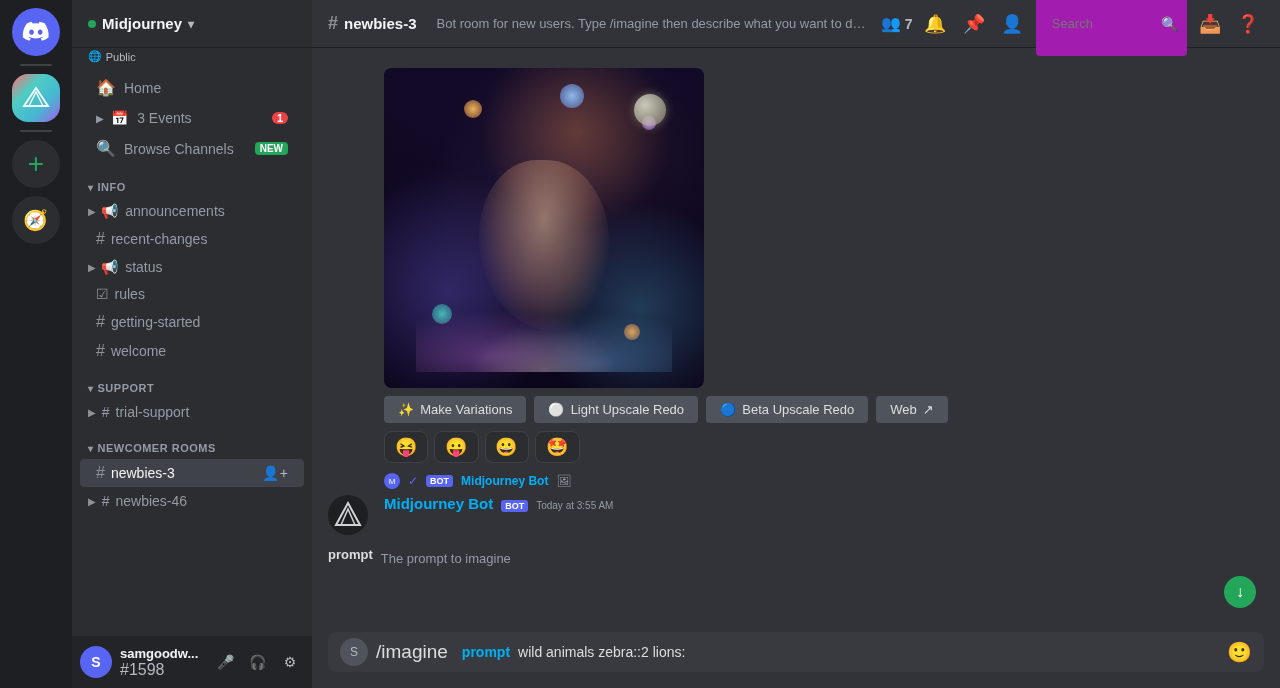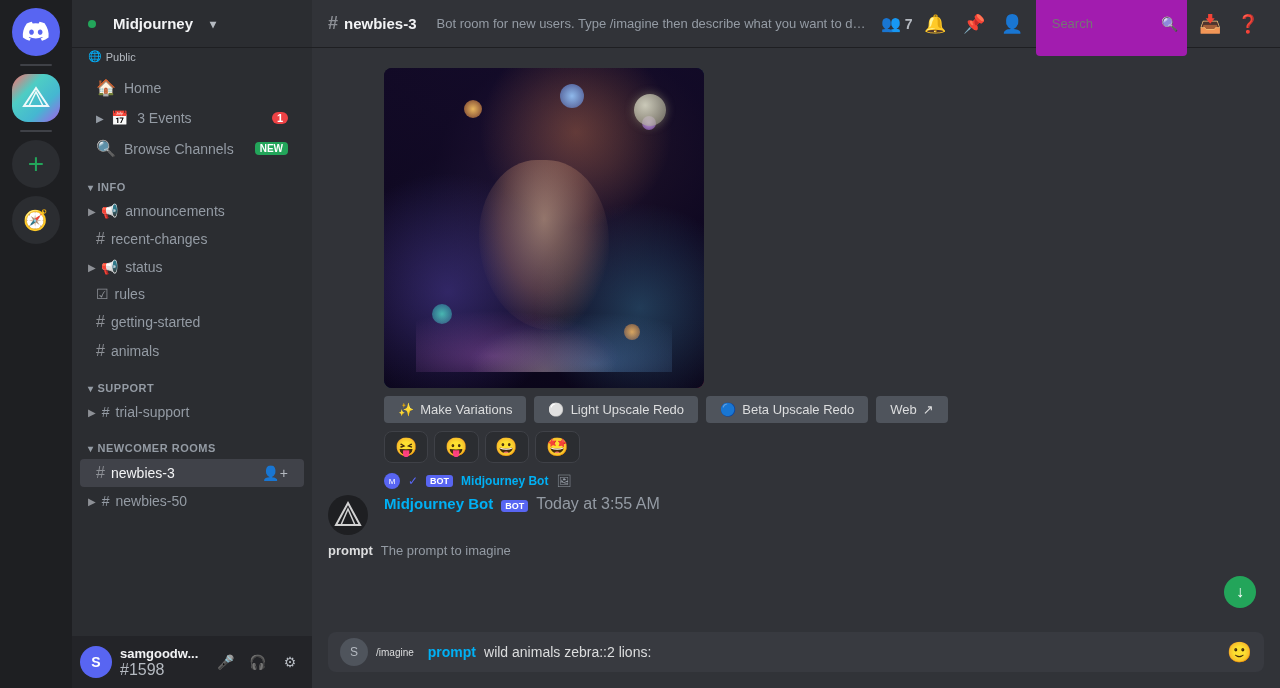--- a/index.html
+++ b/index.html
@@ -68,21 +68,21 @@
     .sidebar-header {
       height: 48px;
       display: flex;
       align-items: center;
       padding: 0 16px;
       border-bottom: 1px solid #1e1f22;
       font-weight: 700;
       font-size: 15px;
       color: #f2f3f5;
       cursor: pointer;
-      gap: 17px;
+      gap: 6px;
     }
     .sidebar-header .chevron { color: #b5bac1; font-size: 12px; }
     .sidebar-header .status-dot {
       width: 8px; height: 8px; border-radius: 50%; background: #23a55a;
     }
     .public-badge {
       font-size: 11px;
       color: #b5bac1;
       padding: 0 16px;
       margin-top: 2px;
@@ -280,21 +280,21 @@
     .message-author.bot-name { color: #00b0f4; }
     .bot-badge {
       background: #5865f2;
       color: white;
       font-size: 9px;
       font-weight: 700;
       padding: 1px 4px;
       border-radius: 3px;
       text-transform: uppercase;
     }
-    .message-time { font-size: 16px; color: #949ba4; }
+    .message-time { font-size: 10px; color: #949ba4; }
     .message-text { color: #dcddde; line-height: 1.4; }
     .message-text strong { color: #f2f3f5; }
     .mention { color: #dee0fc; background: rgba(88,101,242,0.3); border-radius: 3px; padding: 0 2px; }
 
     
     .chat-image-container {
       padding: 4px 16px 0 72px;
     }
     .chat-image {
       width: 320px;
@@ -367,20 +367,21 @@
       gap: 8px;
     }
     .prompt-label {
       font-weight: 600;
       color: #dcddde;
       font-size: 13px;
     }
     .prompt-hint {
       color: #949ba4;
       font-size: 13px;
+      margin-top: 8px;
     }
 
     
     .message-input-area {
       padding: 0 16px 16px;
       flex-shrink: 0;
     }
     .message-input-wrapper {
       background: #383a40;
       border-radius: 8px;
@@ -390,21 +391,21 @@
       gap: 8px;
     }
     .input-avatar {
       width: 28px; height: 28px; border-radius: 50%;
       background: #4f545c; flex-shrink: 0;
       display: flex; align-items: center; justify-content: center;
       color: #b5bac1; font-size: 12px;
     }
     .slash-cmd {
       color: #dcddde;
-      font-size: 10px;
+      font-size: 19px;
       font-weight: 500;
       white-space: nowrap;
     }
     .cmd-label {
       color: #00b0f4;
       font-size: 14px;
       font-weight: 600;
     }
     .cmd-input {
       flex: 1;
@@ -535,21 +536,21 @@
     <div class="channel-item">
       <span class="hash" style="font-size:14px;">☑</span>
       <span>rules</span>
     </div>
     <div class="channel-item">
       <span class="hash">#</span>
       <span>getting-started</span>
     </div>
     <div class="channel-item">
       <span class="hash">#</span>
-      <span>animals</span>
+      <span>welcome</span>
     </div>
 
     <div class="section-header">
       <span class="chevron">▾</span>
       <span>SUPPORT</span>
     </div>
     <div class="channel-group">
       <span class="chevron">▶</span>
       <span class="hash">#</span>
       <span>trial-support</span>
@@ -560,21 +561,21 @@
       <span>NEWCOMER ROOMS</span>
     </div>
     <div class="channel-item active">
       <span class="hash">#</span>
       <span>newbies-3</span>
       <span class="add-member">👤+</span>
     </div>
     <div class="channel-group">
       <span class="chevron">▶</span>
       <span class="hash">#</span>
-      <span>newbies-50</span>
+      <span>newbies-46</span>
     </div>
   </div>
 
   <div class="user-panel">
     <div class="user-avatar" style="background: #5865f2; font-size:14px;">S</div>
     <div class="user-info">
       <div class="user-name">samgoodw...</div>
       <div class="user-id">#1598</div>
     </div>
     <div class="user-actions">

